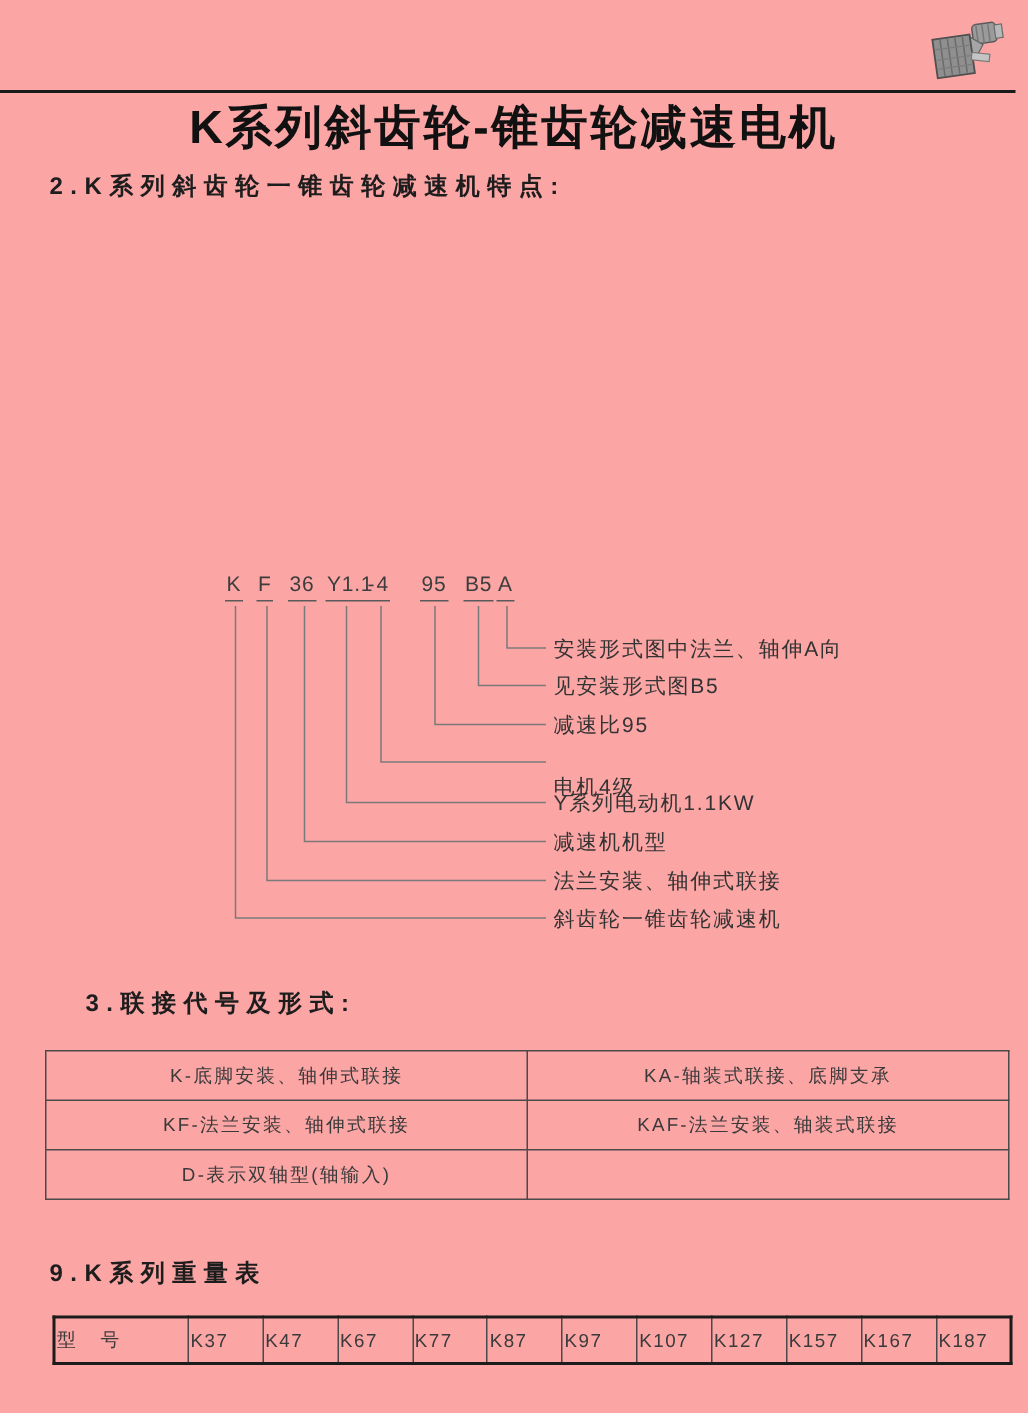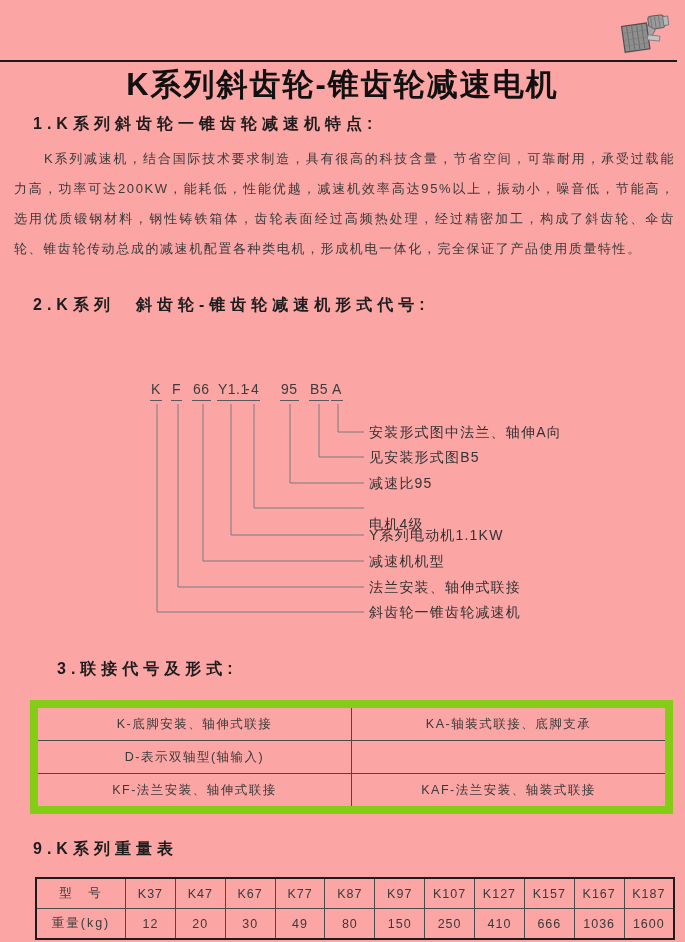--- a/index.html
+++ b/index.html
@@ -49,36 +49,36 @@
   .code-label {
     position:absolute; left:369px;
     font-size:14px; letter-spacing:1.2px; color:#333;
     white-space:nowrap;
   }
   
   .conn-table {
     position:absolute; left:30px; top:700px; width:643px;
     border-collapse:collapse; table-layout:fixed;
     font-size:12.5px; letter-spacing:1.5px; color:#3a3a3a;
-    border:8px solid #84cc16;
+    border:1px solid #84cc16;
   }
   .conn-table td {
     border:1px solid #4a4a4a; height:30px;
     text-align:center; vertical-align:middle;
   }
   
   .weight-table {
     position:absolute; left:35px; top:877px; width:640px;
     border-collapse:collapse; table-layout:fixed;
     font-size:12.5px; letter-spacing:1px; color:#3a3a3a;
     border:2px solid #1c1c1c;
   }
   .weight-table td {
     border:1px solid #4a4a4a; height:27px;
-    text-align:center; vertical-align:middle;
+    text-align:left; vertical-align:middle;
   }
   .weight-table td.label-col { width:86px; letter-spacing:2px; }
 </style>
 </head>
 <body>
 
 <div class="page">
 
   <svg class="motor-photo" viewBox="0 0 62 48">
     <g transform="rotate(-8 31 24)">
@@ -95,28 +95,26 @@
       <line x1="27" y1="13" x2="27" y2="37" stroke="#6b6b6b" stroke-width="1"></line>
       <line x1="8" y1="19" x2="31" y2="19" stroke="#7c7c7c" stroke-width="0.8"></line>
       <line x1="8" y1="26" x2="31" y2="26" stroke="#7c7c7c" stroke-width="0.8"></line>
       <line x1="8" y1="32" x2="31" y2="32" stroke="#7c7c7c" stroke-width="0.8"></line>
       <rect x="32" y="24" width="12" height="5" fill="#c4c4c4" stroke="#777" stroke-width="0.8" transform="rotate(14 32 24)"></rect>
     </g>
   </svg>
   <div class="header-rule"></div>
   <div class="page-title">K系列斜齿轮-锥齿轮减速电机</div>
 
-  <div class="sec-heading h1">1.K系列斜齿轮一锥齿轮减速机特点:</div>
-  <div class="features-body">K系列减速机，结合国际技术要求制造，具有很高的科技含量，节省空间，可靠耐用，承受过载能力高，功率可达200KW，能耗低，性能优越，减速机效率高达95%以上，振动小，噪音低，节能高，选用优质锻钢材料，钢性铸铁箱体，齿轮表面经过高频热处理，经过精密加工，构成了斜齿轮、伞齿轮、锥齿轮传动总成的减速机配置各种类电机，形成机电一体化，完全保证了产品使用质量特性。</div>
+  <div class="sec-heading h1">2.K系列斜齿轮一锥齿轮减速机特点:</div>
 
-  <div class="sec-heading h2">2.K系列　斜齿轮-锥齿轮减速机形式代号:</div>
 
   <span class="code-part" style="left:150px;">K</span>
   <span class="code-part" style="left:171px;">F</span>
-  <span class="code-part" style="left:192px;">66</span>
+  <span class="code-part" style="left:192px;">36</span>
   <span class="code-part" style="left:217px;">Y1.1</span>
   <span class="code-part noline" style="left:244px;">-</span>
   <span class="code-part" style="left:250px;">4</span>
   <span class="code-part" style="left:280px;">95</span>
   <span class="code-part" style="left:309px;">B5</span>
   <span class="code-part" style="left:331px;">A</span>
 
   <svg class="diagram-svg">
     <polyline points="338,404 338,432 364,432"></polyline>
     <polyline points="319,404 319,457 364,457"></polyline>
@@ -138,26 +136,26 @@
   <div class="code-label" style="top:604px;">斜齿轮一锥齿轮减速机</div>
 
   <div class="sec-heading h3">3.联接代号及形式:</div>
   <table class="conn-table">
     <tbody>
       <tr>
         <td>K-底脚安装、轴伸式联接</td>
         <td>KA-轴装式联接、底脚支承</td>
       </tr>
       <tr>
+        <td>KF-法兰安装、轴伸式联接</td>
+        <td>KAF-法兰安装、轴装式联接</td>
+      </tr>
+      <tr>
         <td>D-表示双轴型(轴输入)</td>
         <td></td>
-      </tr>
-      <tr>
-        <td>KF-法兰安装、轴伸式联接</td>
-        <td>KAF-法兰安装、轴装式联接</td>
       </tr>
     </tbody>
   </table>
 
   <div class="sec-heading h4">9.K系列重量表</div>
   <table class="weight-table">
     <tbody>
       <tr>
         <td class="label-col">型　号</td>
         <td>K37</td>
@@ -165,30 +163,16 @@
         <td>K67</td>
         <td>K77</td>
         <td>K87</td>
         <td>K97</td>
         <td>K107</td>
         <td>K127</td>
         <td>K157</td>
         <td>K167</td>
         <td>K187</td>
       </tr>
-      <tr>
-        <td class="label-col">重量(kg)</td>
-        <td>12</td>
-        <td>20</td>
-        <td>30</td>
-        <td>49</td>
-        <td>80</td>
-        <td>150</td>
-        <td>250</td>
-        <td>410</td>
-        <td>666</td>
-        <td>1036</td>
-        <td>1600</td>
-      </tr>
     </tbody>
   </table>
 
 </div>
 
 </body></html>

